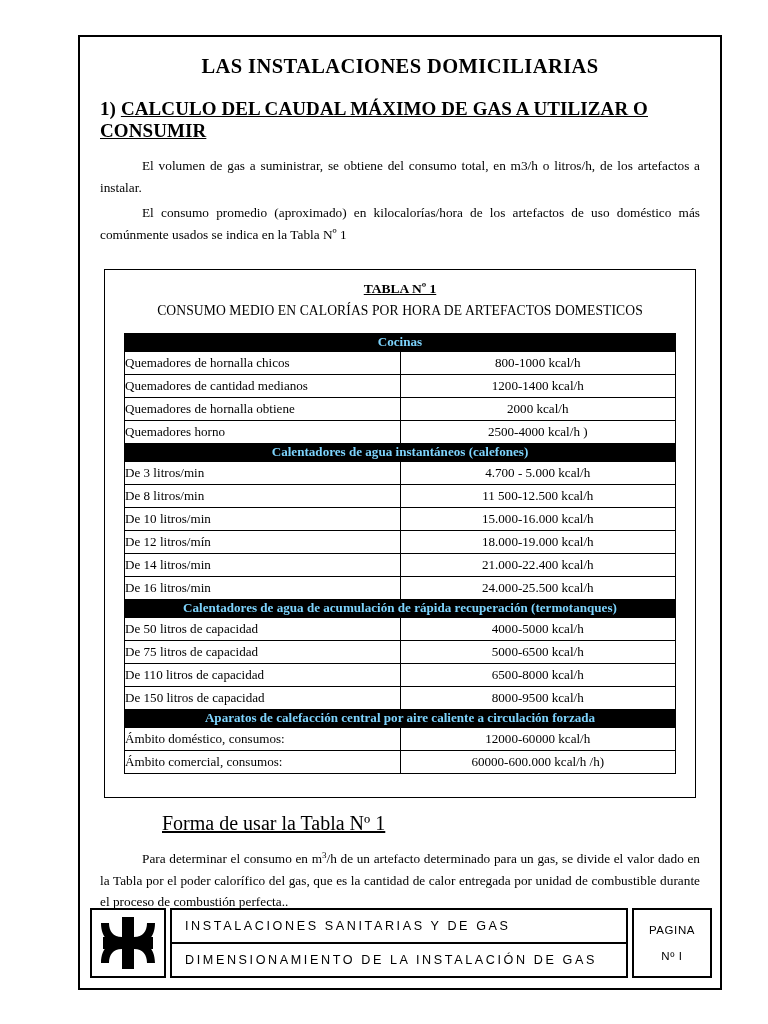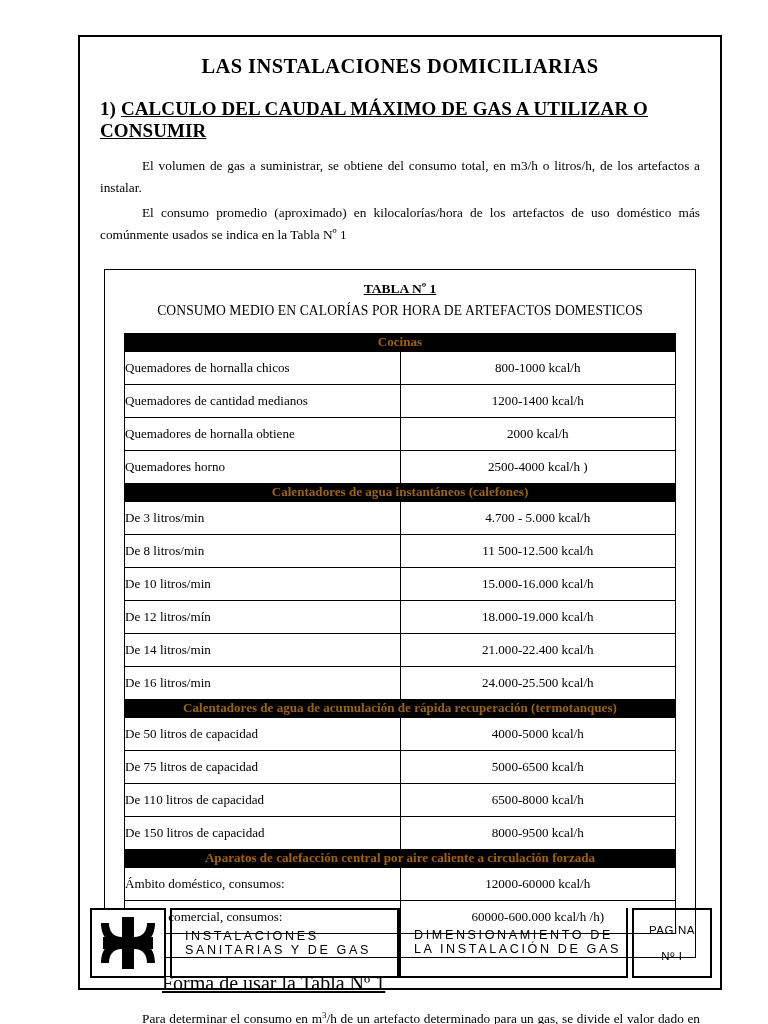--- a/index.html
+++ b/index.html
@@ -99,36 +99,36 @@
   
   table.data {
     border-collapse: collapse;
     width: 552px;
     margin: 14px auto 0 auto;
     table-layout: fixed;
   }
   table.data td {
     border: 1px solid #000;
     font-size: 13.1px;
-    height: 33px;
+    height: 23px;
     padding: 0 0 1px 0;
     box-sizing: border-box;
   }
   td.lbl {
     width: 281px;
     padding-left: 7px;
     text-align: left;
   }
   td.val {
     width: 271px;
     text-align: center;
   }
   tr.group td {
     background: #000;
-    color: #a16207;
+    color: #7dd3fc;
     text-align: center;
     font-weight: bold;
     font-size: 13.1px;
     height: 14px;
     border-color: #000;
   }
 
   
   #footer {
     position: absolute;
@@ -144,21 +144,21 @@
     border: 2.5px solid #000;
     box-sizing: border-box;
     display: flex;
     align-items: center;
     justify-content: center;
     background: #fff;
   }
   #footer-mid {
     flex: 1;
     display: flex;
-    flex-direction: row;
+    flex-direction: column;
     margin-left: 4px;
   }
   .footer-line {
     flex: 1;
     border: 2.5px solid #000;
     box-sizing: border-box;
     display: flex;
     align-items: center;
     padding-left: 13px;
     font-family: "Liberation Sans", "DejaVu Sans", sans-serif;

